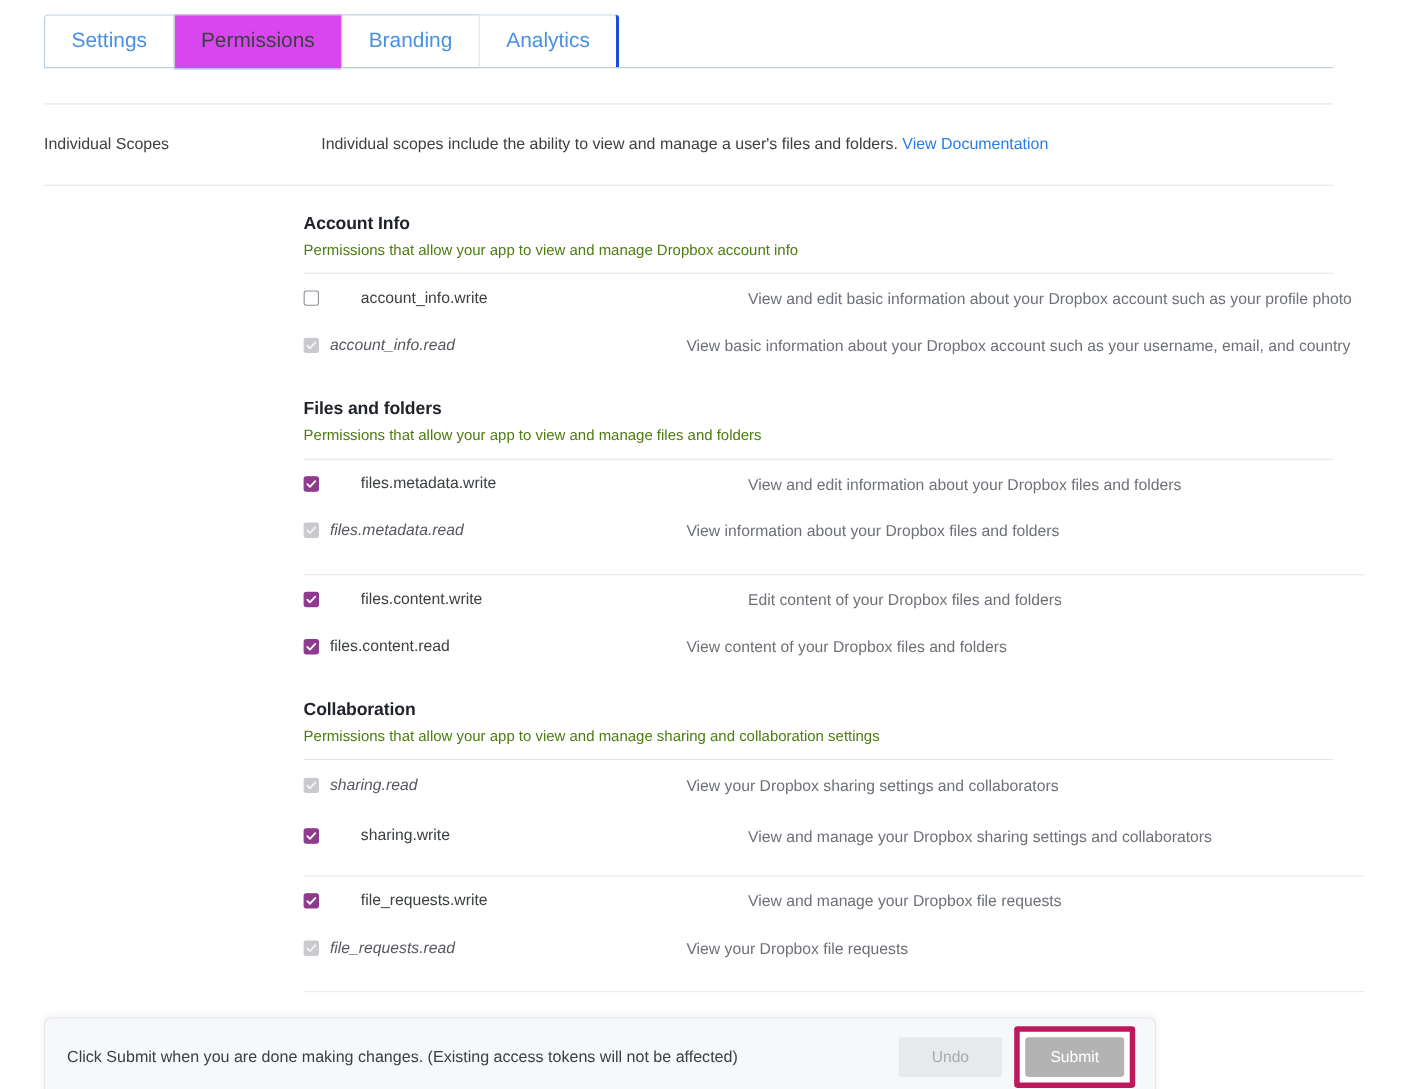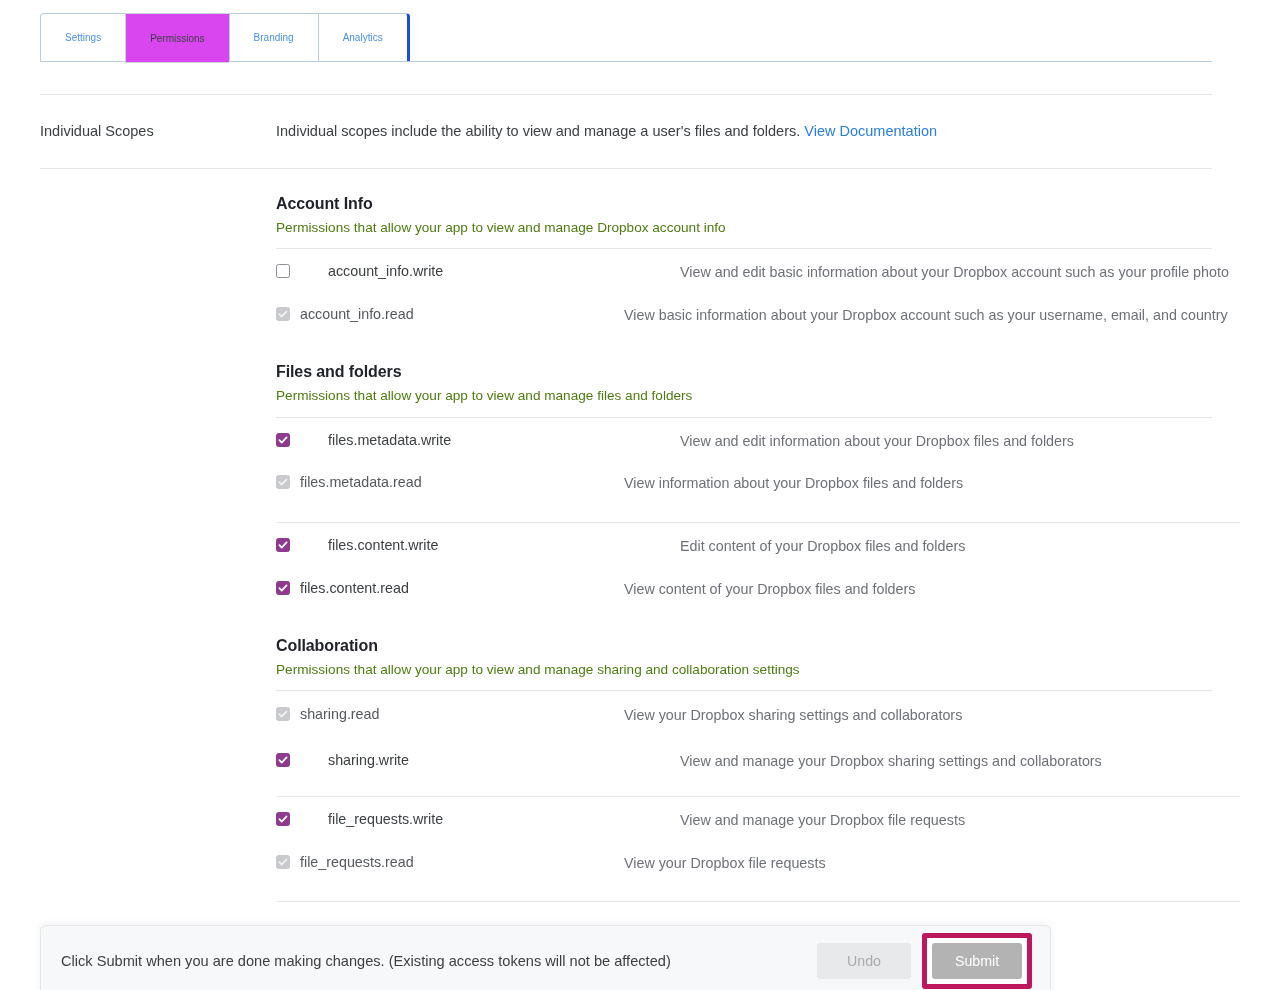--- a/index.html
+++ b/index.html
@@ -19,21 +19,21 @@
   .tabbar-underline {
     position: absolute; left: 40px; top: 61px; width: 1172px; height: 1px;
     background: #b9cbe0;
   }
   .tabs { position: absolute; left: 40px; top: 13px; display: flex; }
   .tab {
     position: relative;
     height: 49px;
     display: flex; align-items: center; justify-content: center;
     padding: 0 24px;
-    font-size: 10px;
+    font-size: 19px;
     color: #4a90e2;
     background: #ffffff;
     border: 1px solid #b9cbe0;
     border-right: none;
     cursor: pointer;
     white-space: nowrap;
   }
   .tab:first-child { border-top-left-radius: 4px; }
   .tab:last-child { border-right: 3px solid #1d4ed8; border-top-right-radius: 4px; }
   .tab.active {
@@ -47,20 +47,21 @@
   
   .content { position: absolute; left: 0; top: 62px; width: 1280px; }
 
   .hr { height: 1px; background: #e3e5e8; margin: 0 40px; width: 1172px; }
   .hr-inner { height: 1px; background: #e3e5e8; width: 936px; }
 
   .scopes-row {
     display: flex;
     padding: 0 40px;
     align-items: center;
+    gap: 16px;
   }
   .scopes-label {
     width: 236px;
     flex: 0 0 236px;
     font-size: 14.5px;
     color: #3c4043;
     padding-top: 26px;
     padding-bottom: 26px;
     line-height: 1.45;
   }
@@ -126,21 +127,21 @@
   }
   .cb.disabled svg polyline { stroke: #f2f2f3; }
 
   .scope-name {
     flex: 0 0 316px;
     width: 316px;
     font-size: 14.3px;
     color: #3c4043;
     line-height: 1.35;
   }
-  .scope-name.muted { color: #55585e; }
+  .scope-name.muted { color: #55585e; font-style: italic; }
   .scope-desc {
     flex: 1;
     font-size: 14.3px;
     color: #6d7177;
     line-height: 1.45;
     padding-left: 8px;
   }
 
   .group-sep { height: 1px; background: #e6e8ea; margin-top: 16px; }
 

